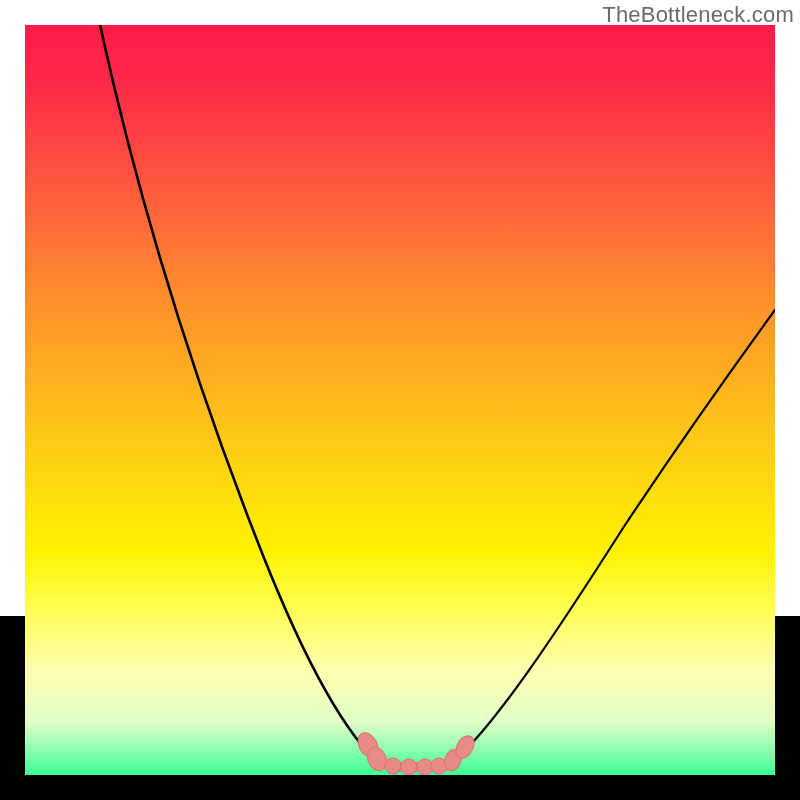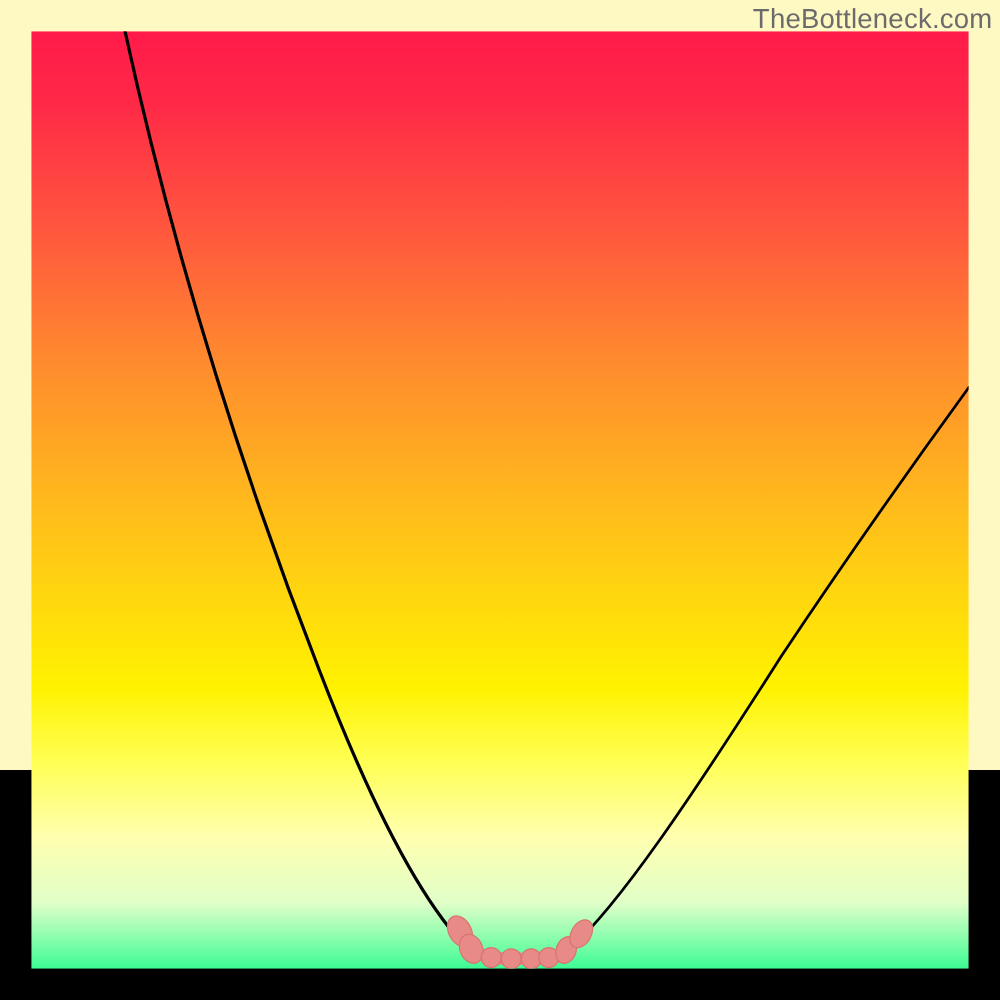--- a/index.html
+++ b/index.html
@@ -10,21 +10,21 @@
     background: #000;
     overflow: hidden;
     font-family: Arial, Helvetica, sans-serif;
   }
   .frame {
     position: absolute;
     left: 0;
     top: 0;
     width: 800px;
     height: 616px;
-    background: #fef9c3;
+    background: #ffffff;
     text-align: right;
   }
   .plot {
     position: absolute;
     left: 25px;
     top: 25px;
     width: 750px;
     height: 750px;
     overflow: hidden;
   }

